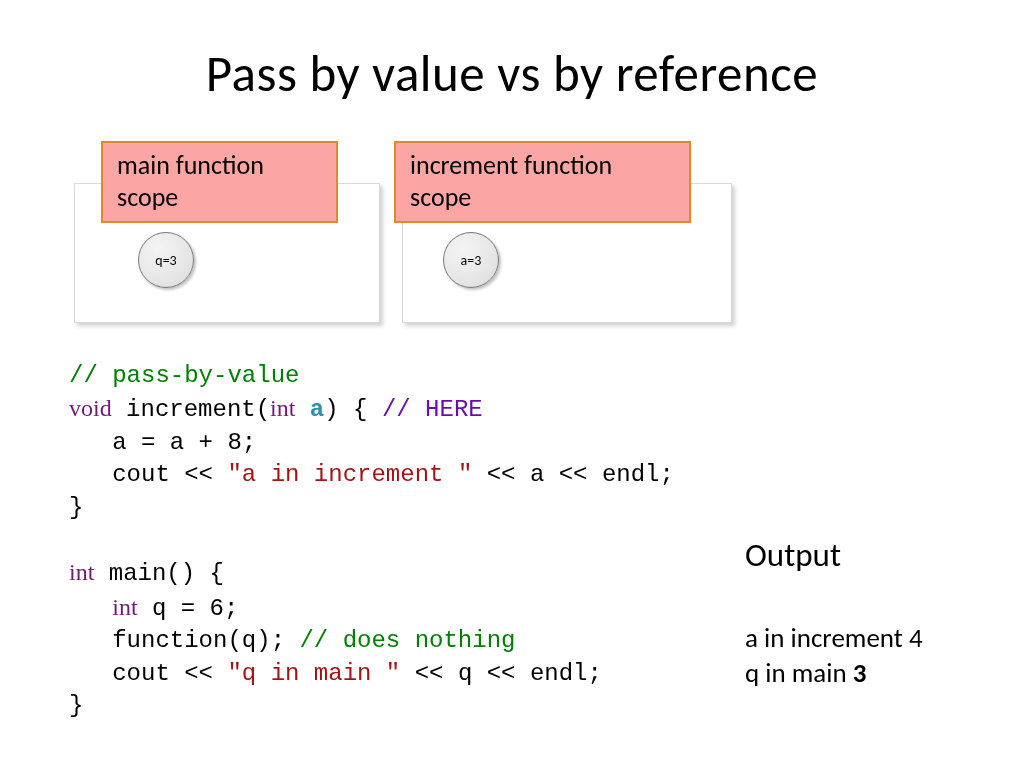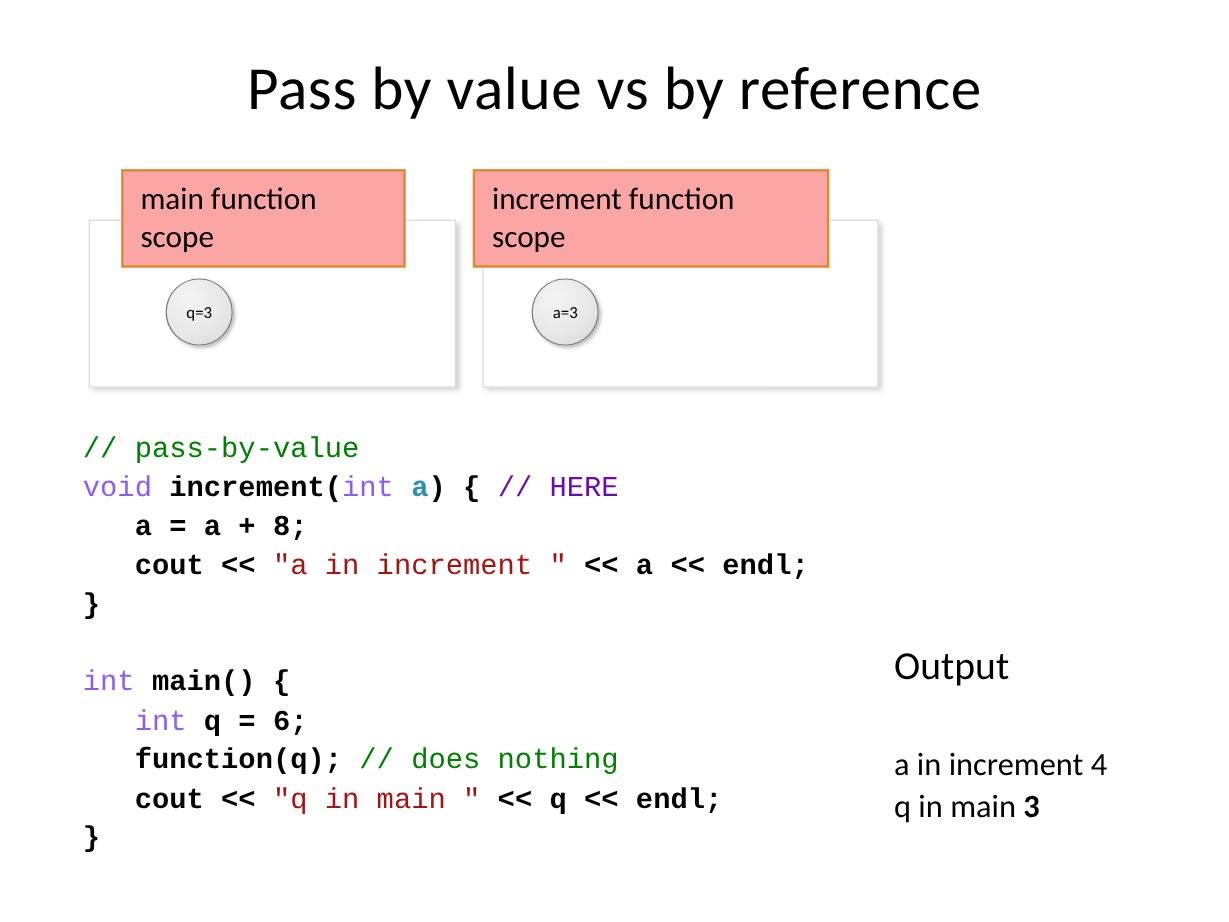--- a/index.html
+++ b/index.html
@@ -86,25 +86,25 @@
   .code {
     position: absolute;
     top: 360px;
     left: 69px;
     font-family: Consolas, "Courier New", monospace;
     font-size: 24px;
     line-height: 1.35;
     white-space: pre;
   }
   .code .green  { color: #008000; }
-  .code .blue   { color: #8b5cf6; }
+  .code .blue   { color: #701a75; font-family: Liberation Serif, serif; }
   .code .violet { color: #6a0dad; }
   .code .teal   { color: #2b91af; }
   .code .red    { color: #a31515; }
-  .code .black  { color: #000000; font-weight: bold; }
+  .code .black  { color: #000000; }
   .code .bold   { font-weight: bold; }
   .output-title {
     position: absolute;
     top: 535px;
     left: 745px;
     font-size: 33px;
   }
   .output-line1 {
     position: absolute;
     top: 621px;

